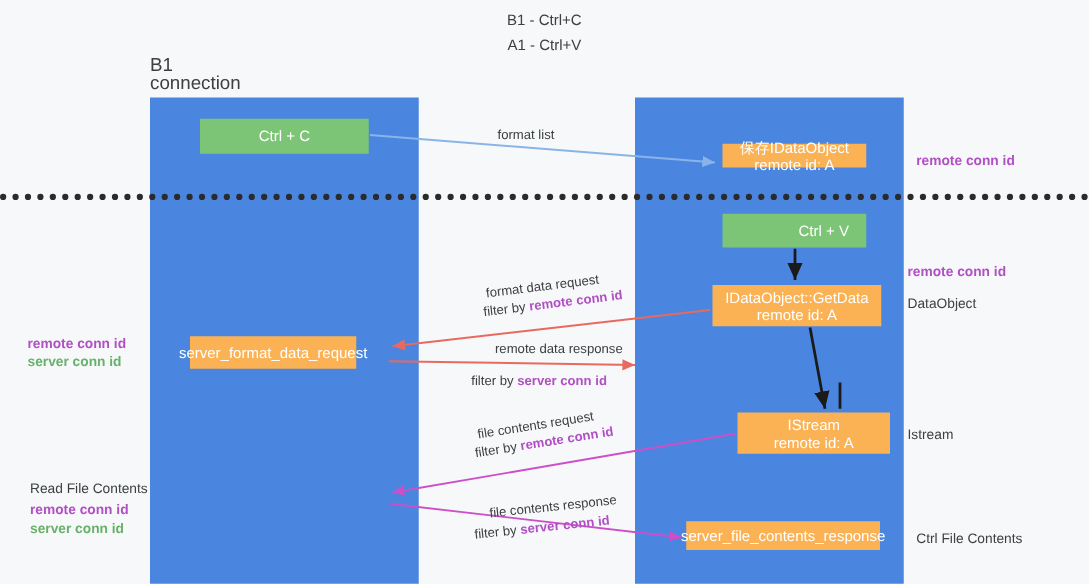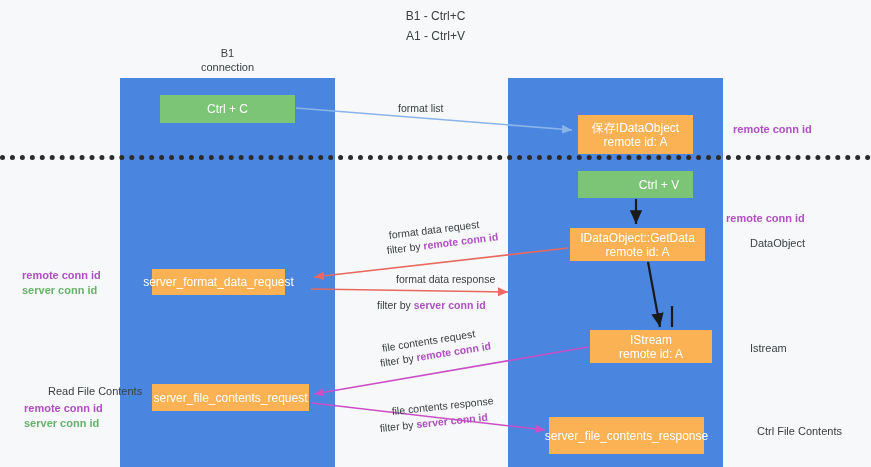--- a/index.html
+++ b/index.html
@@ -15,56 +15,56 @@
   .lane{position:absolute;background:#4a86e0;}
   #lane-b1{left:120px;top:78px;width:215px;height:389px;}
   #lane-a1{left:508px;top:78px;width:215px;height:389px;}
 
   
   .title-block{
     position:absolute;left:0;top:6px;width:871px;
     text-align:center;color:#3c4043;font-size:12px;line-height:20px;
   }
   .col-head{
-    position:absolute;text-align:center;color:#3c4043;
-    font-size:11px;line-height:14px;width:215px;
+    position:absolute;text-align:left;color:#3c4043;
+    font-size:15px;line-height:14px;width:215px;
   }
   #head-b1{left:120px;top:46px;}
   #head-a1{left:508px;top:46px;}
 
   
   .node{
     position:absolute;box-sizing:border-box;
     display:flex;flex-direction:column;align-items:center;justify-content:center;
     color:#ffffff;font-size:12px;line-height:14px;text-align:right;
   }
   .node.orange{background:#fbb254;}
   .node.green{background:#7cc576;}
 
   #n-ctrlc{left:160px;top:95px;width:135px;height:28px;}
-  #n-save{left:578px;top:115px;width:115px;height:39px;}
+  #n-save{left:578px;top:115px;width:115px;height:19px;}
   #n-ctrlv{left:578px;top:171px;width:115px;height:27px;padding-left:47px;}
   #n-getdata{left:570px;top:228px;width:135px;height:33px;}
   #n-fmtresp{left:512px;top:279px;width:156px;height:27px;}
   #n-istream{left:590px;top:330px;width:122px;height:33px;}
   #n-freq{left:152px;top:384px;width:157px;height:27px;}
   #n-fmtreq{left:152px;top:269px;width:133px;height:26px;}
-  #n-fresp{left:549px;top:417px;width:155px;height:37px;}
+  #n-fresp{left:549px;top:417px;width:155px;height:23px;}
 
   
   #divider{
     position:absolute;left:0;top:155px;width:871px;height:0;
     border-top:5px dotted #2b2b2b;
   }
 
   
   .side{position:absolute;font-size:11px;line-height:15px;}
   .purple{color:#b14fc5;font-weight:bold;}
   .green-t{color:#67b26a;font-weight:bold;}
-  .dark{color:#3c4043;margin-left:24px;}
+  .dark{color:#3c4043;}
 
   #s-remote1{left:733px;top:122px;}
   #s-remote2{left:726px;top:211px;}
   #s-dataobject{left:726px;top:236px;}
   #s-istream{left:726px;top:341px;}
   #s-write{left:733px;top:424px;}
   #s-read{left:24px;top:384px;}
   #s-left-ids{left:24px;top:401px;}
   #s-left-ids2{left:22px;top:268px;}
 
@@ -161,33 +161,30 @@
   <div class="node orange" id="n-fmtreq">
     <span>server_format_data_request</span>
   </div>
 
 
   <div class="node orange" id="n-istream">
     <span>IStream</span>
     <span>remote id: A</span>
   </div>
 
-  <div class="node orange" id="n-freq">
-    <span>server_file_contents_request</span>
-  </div>
 
   <div class="node orange" id="n-fresp">
     <span>server_file_contents_response</span>
   </div>
 
   <div id="divider"></div>
 
   <div class="elabel" id="l-formatlist">format list</div>
 
-  <div class="elabel" id="l-fdresp1">format data response</div>
+  <div class="elabel" id="l-fdresp1">remote data response</div>
   <div class="elabel" id="l-fdresp2">
     <span>filter by </span><span class="purple">server conn id</span>
   </div>
 
   <div class="rot" id="l-fdreq1">format data request</div>
   <div class="rot" id="l-fdreq2">
     <span>filter by </span><span class="purple">remote conn id</span>
   </div>
 
   <div class="rot" id="l-fcreq1">file contents request</div>

